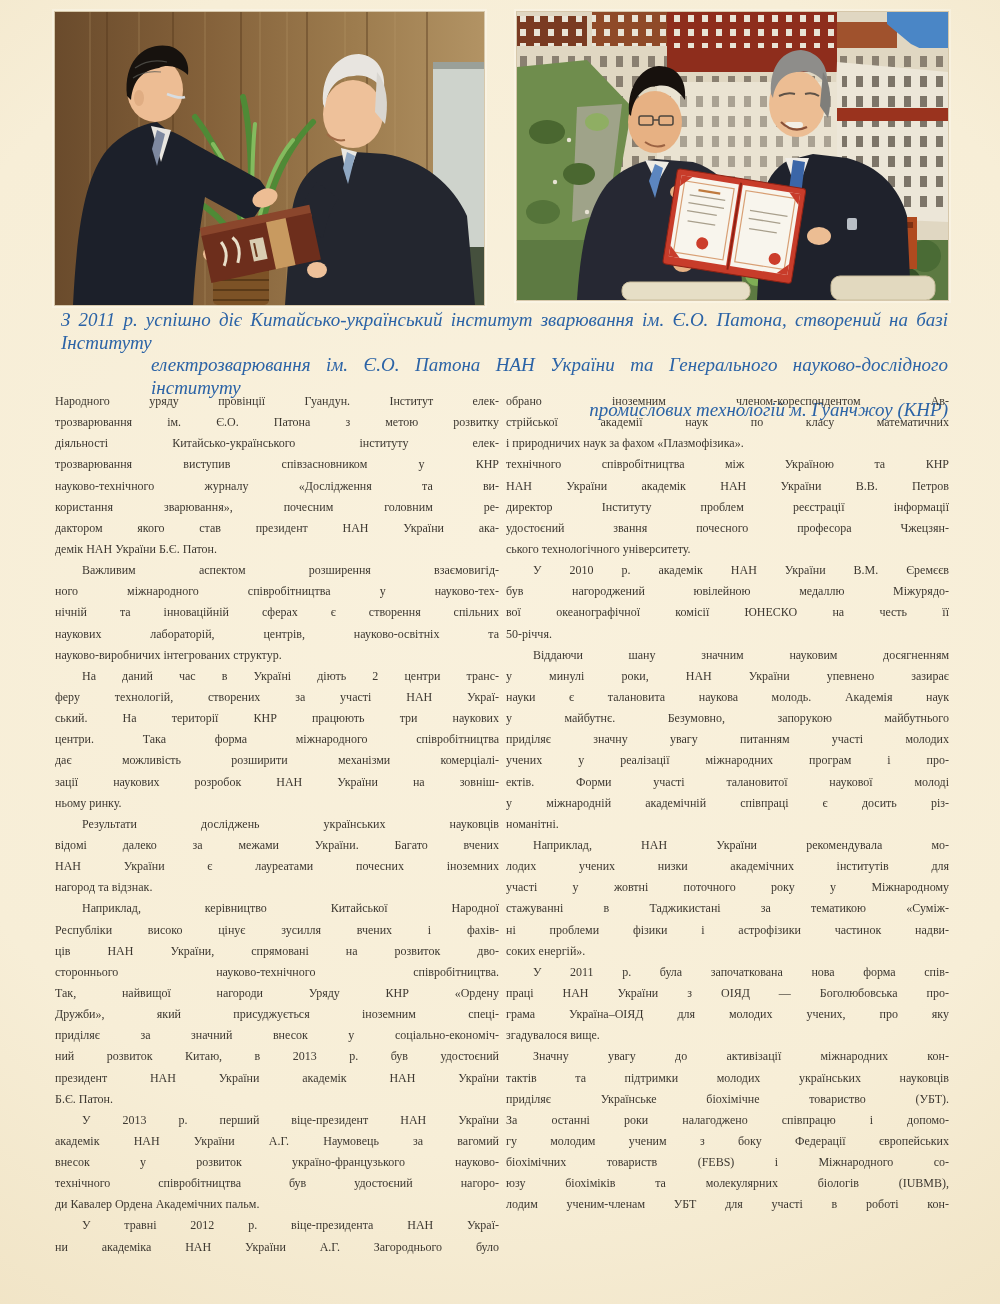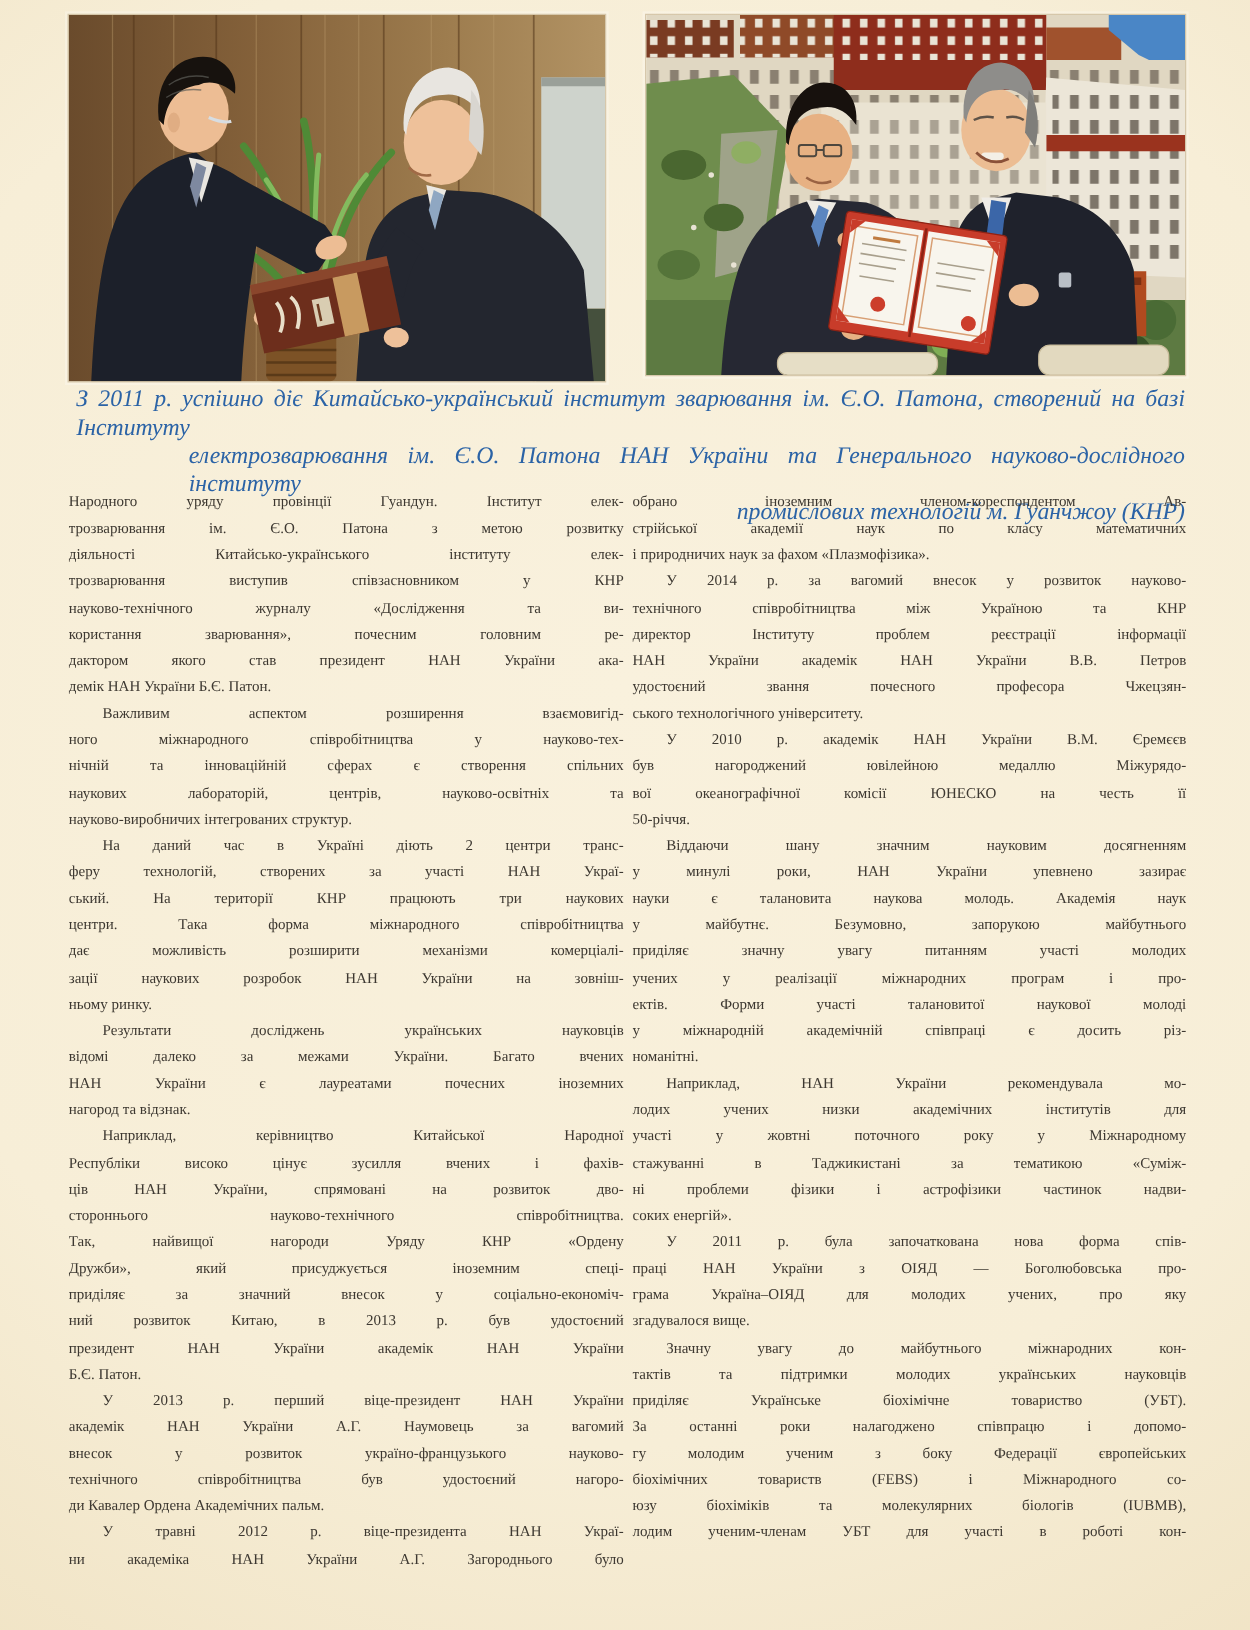--- a/index.html
+++ b/index.html
@@ -284,24 +284,23 @@
       <div class="line">внесок у розвиток україно-французького науково-</div>
       <div class="line">технічного співробітництва був удостоєний нагоро-</div>
       <div class="line end">ди Кавалер Ордена Академічних пальм.</div>
       <div class="line indent">У травні 2012 р. віце-президента НАН Украї-</div>
       <div class="line">ни академіка НАН України А.Г. Загороднього було</div>
     </div>
   <div class="col col-right">
       <div class="line">обрано іноземним членом-кореспондентом Ав-</div>
       <div class="line">стрійської академії наук по класу математичних</div>
       <div class="line end">і природничих наук за фахом «Плазмофізика».</div>
-      <div class="line indent">У 2014 р. за вагомий внесок у розвиток науково-</div>
       <div class="line">технічного співробітництва між Україною та КНР</div>
+      <div class="line">НАН України академік НАН України В.В. Петров</div>
       <div class="line">директор Інституту проблем реєстрації інформації</div>
-      <div class="line">НАН України академік НАН України В.В. Петров</div>
       <div class="line">удостоєний звання почесного професора Чжецзян-</div>
       <div class="line end">ського технологічного університету.</div>
       <div class="line indent">У 2010 р. академік НАН України В.М. Єремєєв</div>
       <div class="line">був нагороджений ювілейною медаллю Міжурядо-</div>
       <div class="line">вої океанографічної комісії ЮНЕСКО на честь її</div>
       <div class="line end">50-річчя.</div>
       <div class="line indent">Віддаючи шану значним науковим досягненням</div>
       <div class="line">у минулі роки, НАН України упевнено зазирає</div>
       <div class="line">науки є талановита наукова молодь. Академія наук</div>
       <div class="line">у майбутнє. Безумовно, запорукою майбутнього</div>
@@ -313,21 +312,21 @@
       <div class="line indent">Наприклад, НАН України рекомендувала мо-</div>
       <div class="line">лодих учених низки академічних інститутів для</div>
       <div class="line">участі у жовтні поточного року у Міжнародному</div>
       <div class="line">стажуванні в Таджикистані за тематикою «Суміж-</div>
       <div class="line">ні проблеми фізики і астрофізики частинок надви-</div>
       <div class="line end">соких енергій».</div>
       <div class="line indent">У 2011 р. була започаткована нова форма спів-</div>
       <div class="line">праці НАН України з ОІЯД — Боголюбовська про-</div>
       <div class="line">грама Україна–ОІЯД для молодих учених, про яку</div>
       <div class="line end">згадувалося вище.</div>
-      <div class="line indent">Значну увагу до майбутнього міжнародних кон-</div>
+      <div class="line indent">Значну увагу до активізації міжнародних кон-</div>
       <div class="line">тактів та підтримки молодих українських науковців</div>
       <div class="line">приділяє Українське біохімічне товариство (УБТ).</div>
       <div class="line">За останні роки налагоджено співпрацю і допомо-</div>
       <div class="line">гу молодим ученим з боку Федерації європейських</div>
       <div class="line">біохімічних товариств (FEBS) і Міжнародного со-</div>
       <div class="line">юзу біохіміків та молекулярних біологів (IUBMB),</div>
       <div class="line">лодим ученим-членам УБТ для участі в роботі кон-</div>
     </div>
 
 </div>

